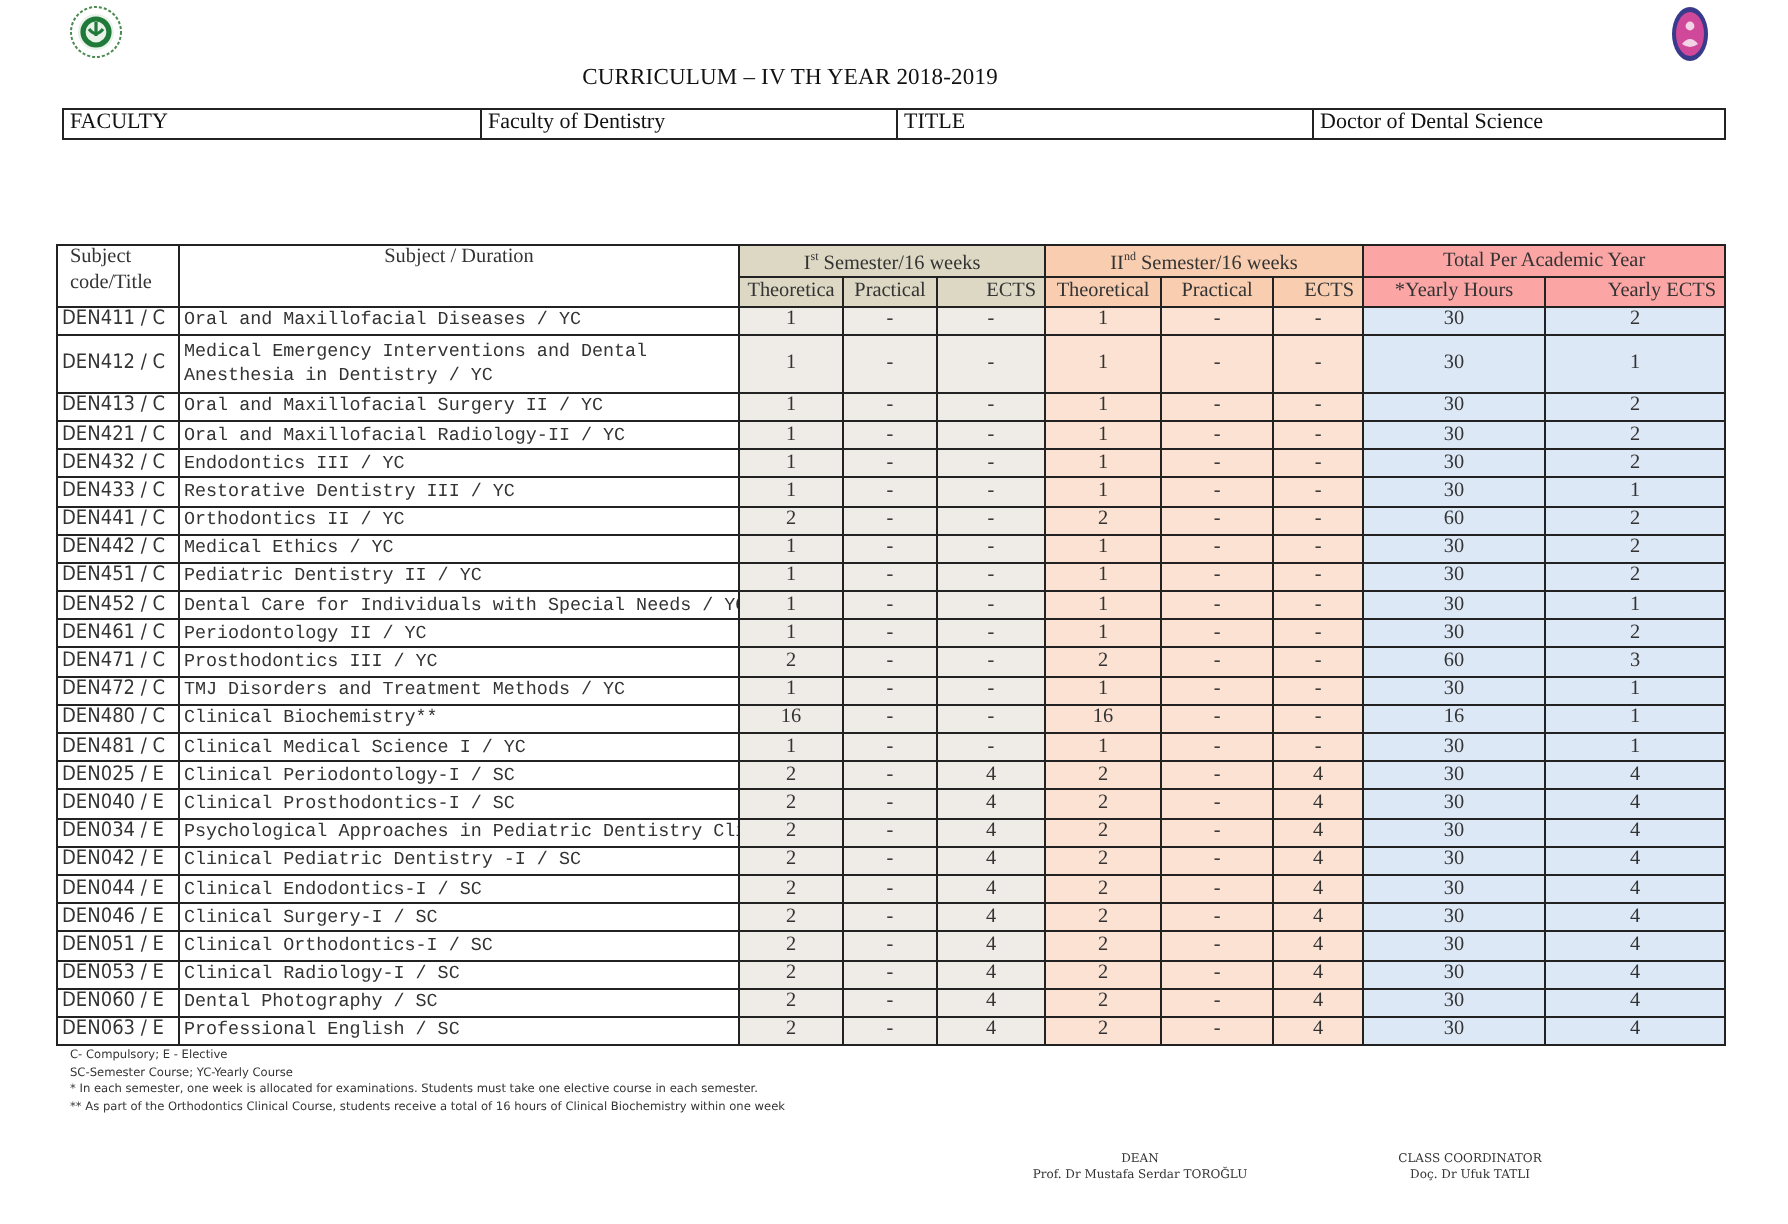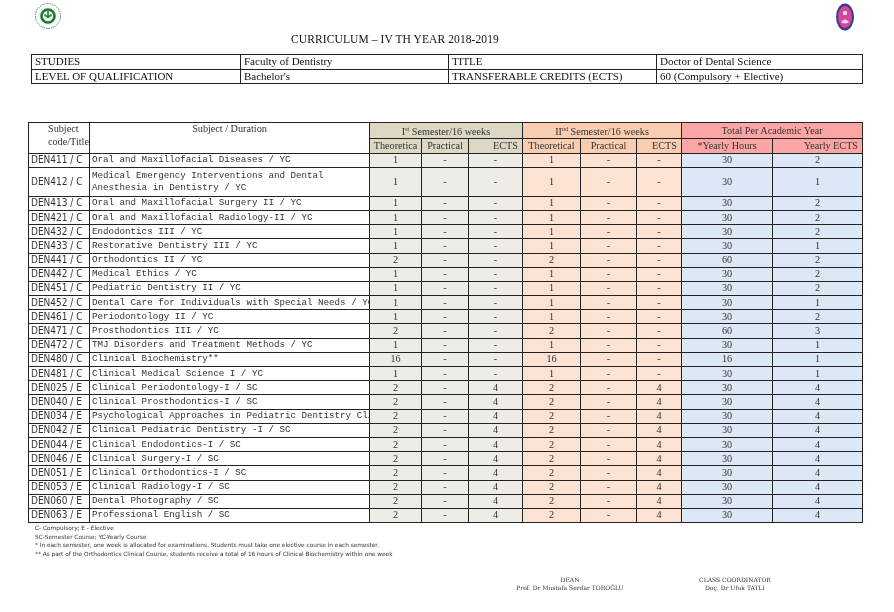--- a/index.html
+++ b/index.html
@@ -55,50 +55,44 @@
 
 <table class="info">
   <colgroup>
       <col style="width:209px">
       <col style="width:208px">
       <col style="width:208px">
       <col style="width:206px">
     </colgroup>
   <tbody>
     <tr>
-      <td>STUDIES</td>
+      <td>FACULTY</td>
       <td>Faculty of Dentistry</td>
       <td>TITLE</td>
       <td>Doctor of Dental Science</td>
-    </tr>
-    <tr>
-      <td>LEVEL OF QUALIFICATION</td>
-      <td>Bachelor's</td>
-      <td>TRANSFERABLE CREDITS (ECTS)</td>
-      <td>60 (Compulsory + Elective)</td>
     </tr>
   </tbody>
 </table>
 
 <table class="main">
   <colgroup>
     <col style="width:61px">
       <col style="width:280px">
     <col style="width:52px">
       <col style="width:47px">
       <col style="width:54px">
     <col style="width:58px">
       <col style="width:56px">
       <col style="width:45px">
     <col style="width:91px">
       <col style="width:90px">
   </colgroup>
   <thead>
     <tr class="hdr">
-      <td rowspan="2" style="text-align:left; vertical-align:top; line-height:12.5px; padding-left:19px;">
+      <td rowspan="2" style="text-align:left; vertical-align:top; line-height:12.5px; padding-left:6px;">
         <span>Subject</span><br>
         <span>code/Title</span>
       </td>
       <td rowspan="2" style="vertical-align:top;">Subject / Duration</td>
       <td colspan="3" class="s1h"><span>I</span><sup style="font-size:6px">st</sup><span> Semester/16 weeks</span></td>
       <td colspan="3" class="s2h"><span>II</span><sup style="font-size:6px">nd</sup><span> Semester/16 weeks</span></td>
       <td colspan="2" class="tyh">Total Per Academic Year</td>
     </tr>
     <tr class="hdr">
       <td class="s1h">Theoretica</td>

